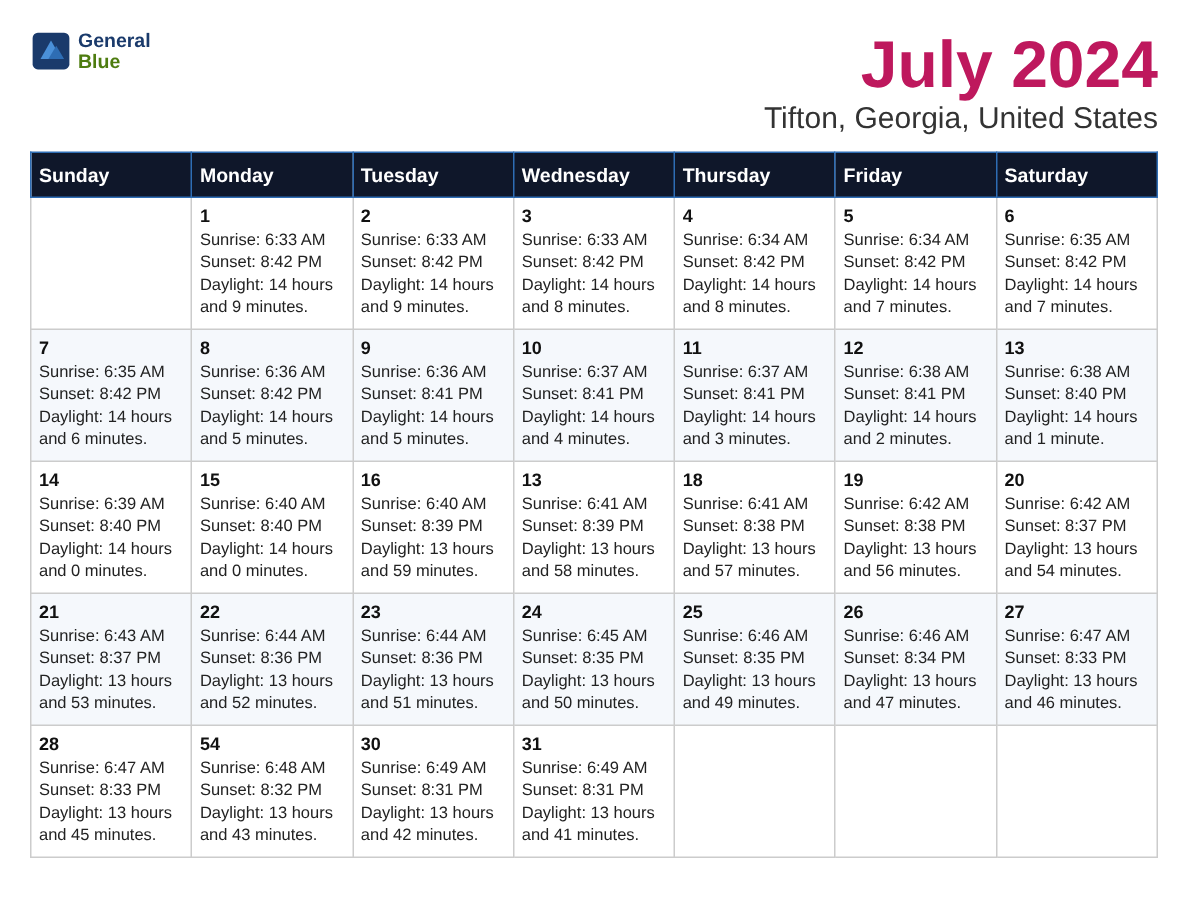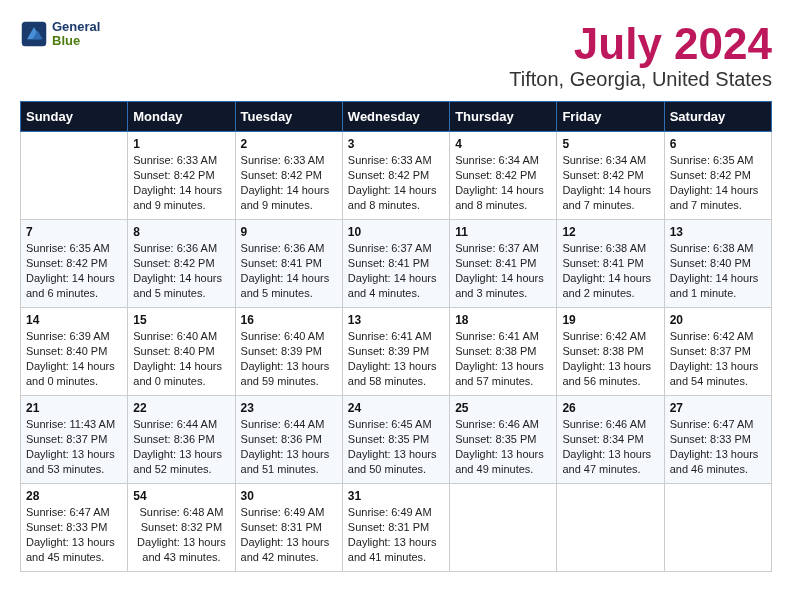--- a/index.html
+++ b/index.html
@@ -264,21 +264,21 @@
           <div class="day-number">20</div>
           <div class="day-info" style="white-space: pre-line;">Sunrise: 6:42 AM
 Sunset: 8:37 PM
 Daylight: 13 hours
 and 54 minutes.</div>
         </td>
       </tr>
       <tr>
         <td>
           <div class="day-number">21</div>
-          <div class="day-info" style="white-space: pre-line;">Sunrise: 11:43 AM
+          <div class="day-info" style="white-space: pre-line;">Sunrise: 6:43 AM
 Sunset: 8:37 PM
 Daylight: 13 hours
 and 53 minutes.</div>
         </td>
         <td>
           <div class="day-number">22</div>
           <div class="day-info" style="white-space: pre-line;">Sunrise: 6:44 AM
 Sunset: 8:36 PM
 Daylight: 13 hours
 and 52 minutes.</div>
@@ -322,21 +322,21 @@
       <tr>
         <td>
           <div class="day-number">28</div>
           <div class="day-info" style="white-space: pre-line;">Sunrise: 6:47 AM
 Sunset: 8:33 PM
 Daylight: 13 hours
 and 45 minutes.</div>
         </td>
         <td>
           <div class="day-number">54</div>
-          <div class="day-info" style="white-space: pre-line; text-align: center;">Sunrise: 6:48 AM
+          <div class="day-info" style="white-space: pre-line;">Sunrise: 6:48 AM
 Sunset: 8:32 PM
 Daylight: 13 hours
 and 43 minutes.</div>
         </td>
         <td>
           <div class="day-number">30</div>
           <div class="day-info" style="white-space: pre-line;">Sunrise: 6:49 AM
 Sunset: 8:31 PM
 Daylight: 13 hours
 and 42 minutes.</div>

